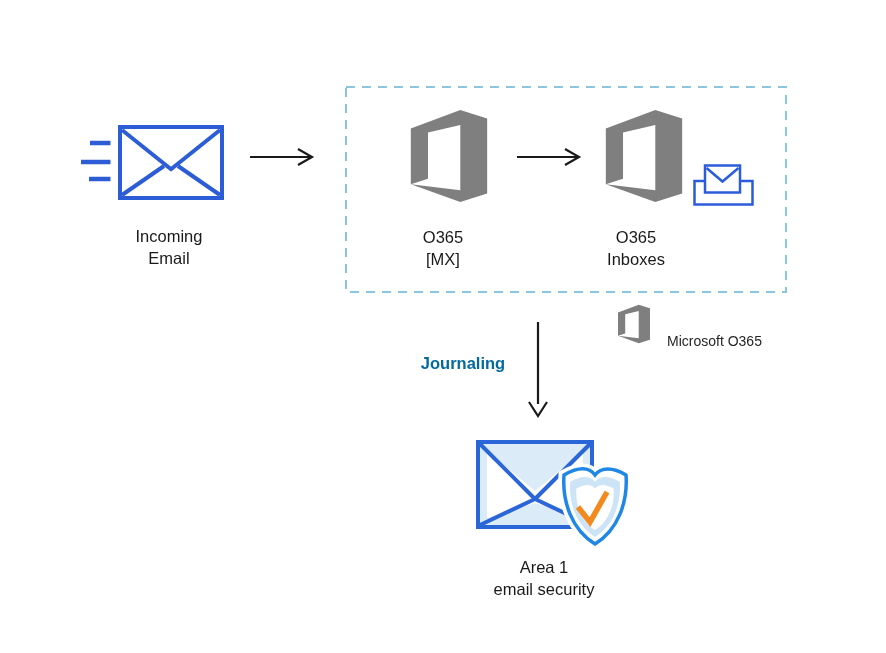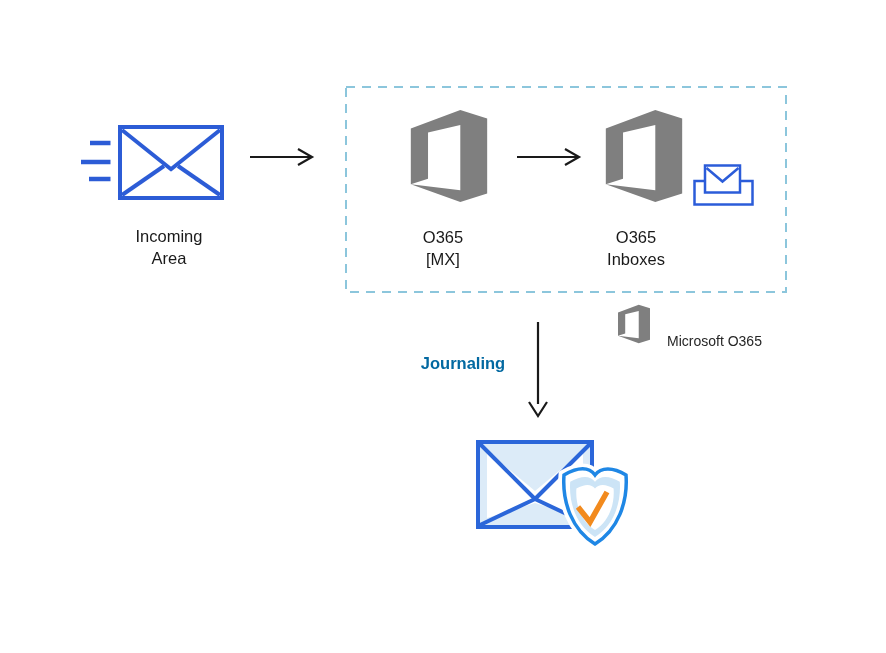--- a/index.html
+++ b/index.html
@@ -54,21 +54,21 @@
     <g stroke="#2c5cd6" stroke-width="4" fill="none">
       <line x1="46" y1="9" x2="96" y2="49"></line>
       <line x1="144" y1="9" x2="94" y2="49"></line>
       <line x1="46" y1="74" x2="88" y2="45"></line>
       <line x1="144" y1="74" x2="102" y2="45"></line>
     </g>
   </svg>
 
   <div class="node-label" style="left:169px;top:225px;">
     <div>Incoming</div>
-    <div>Area</div>
+    <div>Email</div>
   </div>
 
   <svg class="abs" style="left:248px;top:145px;" width="68" height="24" viewBox="0 0 68 24">
     <g stroke="#1a1a1a" stroke-width="2.2" fill="none">
       <line x1="2" y1="12" x2="64" y2="12"></line>
       <polyline points="50,4 64,12 50,20"></polyline>
     </g>
   </svg>
 
   <svg class="abs" style="left:344px;top:85px;" width="444" height="210" viewBox="0 0 444 210">
@@ -138,14 +138,18 @@
 
     <g>
       <path d="M121,39 C115,31 104,31 90,39 C88,66 98,94 121,108 C144,94 154,66 152,39 C139,31 127,31 121,39 Z" fill="#ffffff" stroke="#ffffff" stroke-width="11"></path>
       <path d="M121,39 C115,31 104,31 90,39 C88,66 98,94 121,108 C144,94 154,66 152,39 C139,31 127,31 121,39 Z" fill="#ffffff" stroke="#1f87e5" stroke-width="3.5"></path>
       <path d="M121,39 C115,31 104,31 90,39 C88,66 98,94 121,108 C144,94 154,66 152,39 C139,31 127,31 121,39 Z" fill="#cce4f6" transform="translate(24.2,14.6) scale(0.8)"></path>
       <path d="M121,39 C115,31 104,31 90,39 C88,66 98,94 121,108 C144,94 154,66 152,39 C139,31 127,31 121,39 Z" fill="#ffffff" transform="translate(48.4,29.2) scale(0.6)"></path>
       <polyline points="104,71 116,86 133,56" fill="none" stroke="#f28a1d" stroke-width="5.5"></polyline>
     </g>
   </svg>
 
+  <div class="node-label" style="left:544px;top:556px;">
+    <div>Area 1</div>
+    <div>email security</div>
+  </div>
 
 </div>
 
 </body></html>

